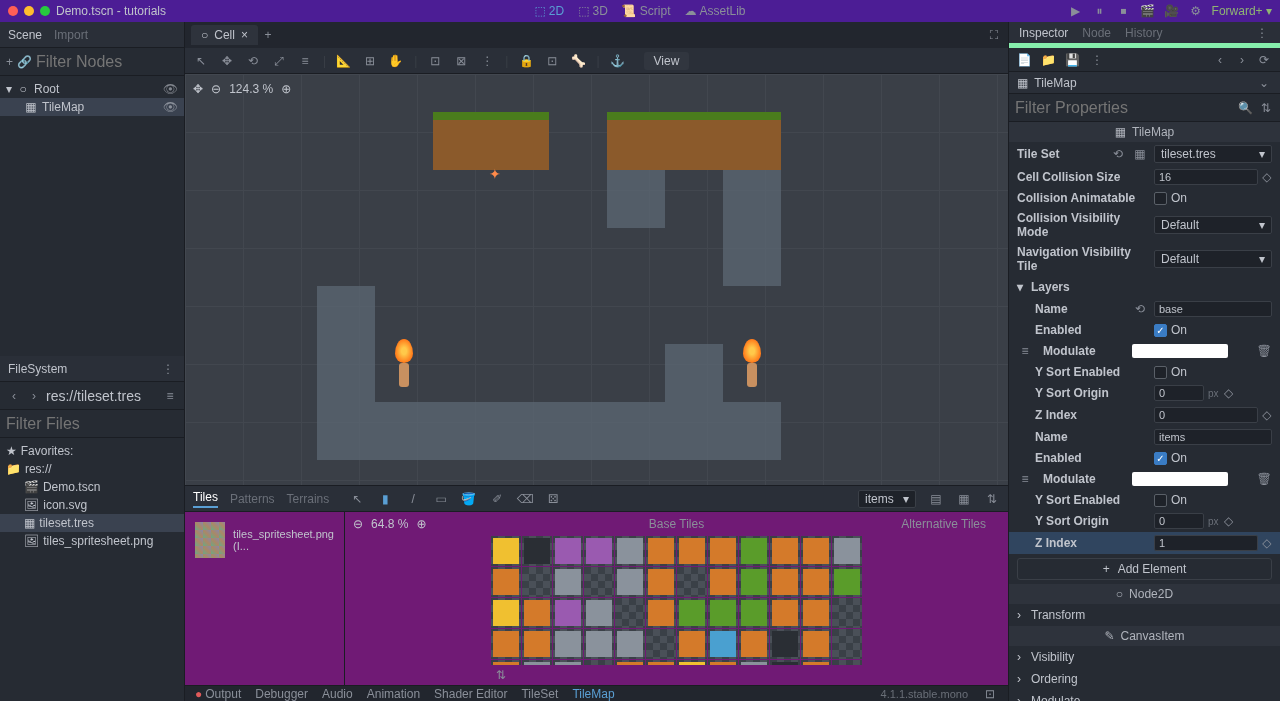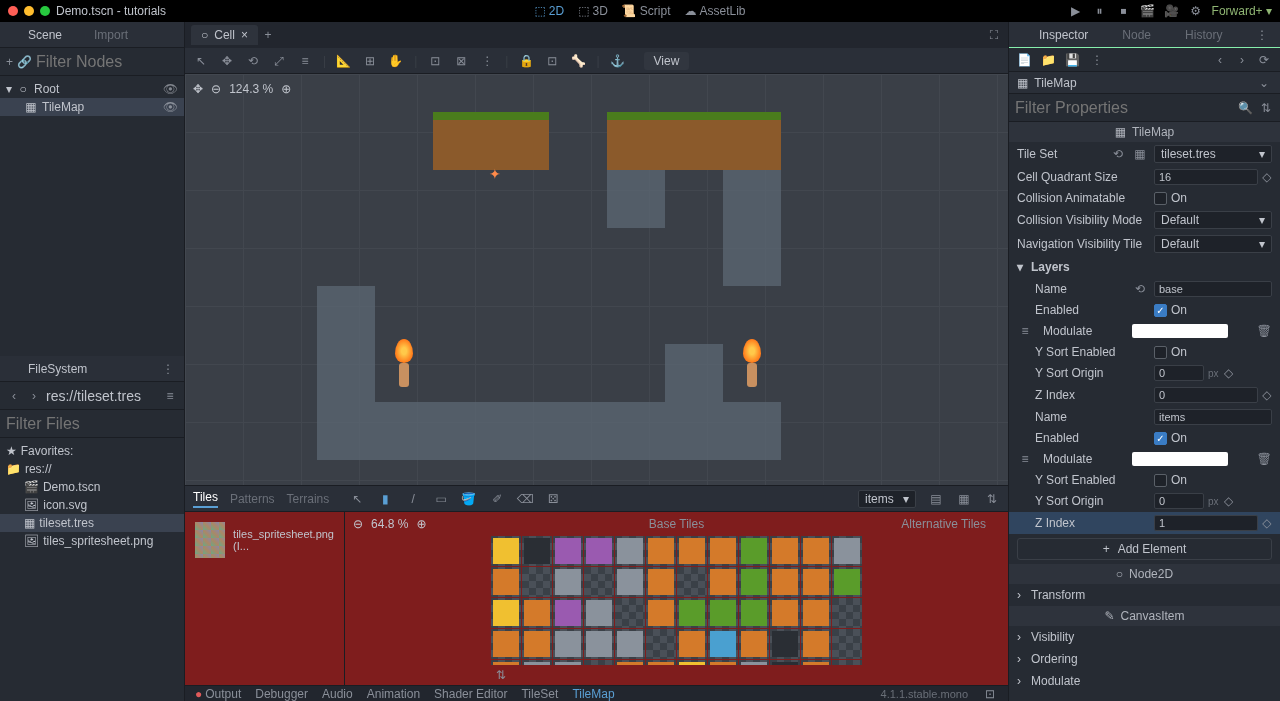--- a/index.html
+++ b/index.html
@@ -1,31 +1,31 @@
 <!DOCTYPE html>
 <html><head>
 <meta charset="utf-8">
 <style>
 * { margin: 0; padding: 0; box-sizing: border-box; font-family: -apple-system, "Segoe UI", sans-serif; font-size: 12px; }
 body { background: #1e2229; color: #c0c4cc; width: 1280px; height: 701px; overflow: hidden; display: flex; flex-direction: column; }
-.top-bar { height: 22px; background: #000000; display: flex; align-items: center; padding: 0 8px; gap: 6px; }
+.top-bar { height: 22px; background: #4c1d95; display: flex; align-items: center; padding: 0 8px; gap: 6px; }
 .traffic-lights { display: flex; gap: 6px; }
 .traffic-light { width: 10px; height: 10px; border-radius: 50%; }
 .tl-red { background: #ff5f56; } .tl-yellow { background: #ffbd2e; } .tl-green { background: #27c93f; }
 .mode-tabs { position: absolute; left: 50%; transform: translateX(-50%); display: flex; gap: 14px; }
 .mode-tab { color: #8a8f99; cursor: pointer; display: flex; align-items: center; gap: 3px; }
 .mode-tab.active { color: #5a9fd4; }
 .top-right { margin-left: auto; display: flex; gap: 8px; align-items: center; }
 .top-right .forward { color: #8fb573; }
 .icon-btn { width: 16px; height: 16px; display: inline-flex; align-items: center; justify-content: center; color: #8a8f99; cursor: pointer; }
 
 .main-area { flex: 1; display: flex; min-height: 0; }
 .left-panel { width: 185px; background: #262b33; display: flex; flex-direction: column; border-right: 1px solid #1a1d23; }
 .panel-header { height: 26px; background: #2a2f38; display: flex; align-items: center; padding: 0 8px; gap: 12px; border-bottom: 1px solid #1a1d23; }
-.panel-tab { color: #c0c4cc; cursor: pointer; margin-left: 20px; }
+.panel-tab { color: #c0c4cc; cursor: pointer; }
 .panel-tab.inactive { color: #6a6f78; }
 .filter-row { height: 28px; display: flex; align-items: center; padding: 0 6px; gap: 4px; border-bottom: 1px solid #1a1d23; }
 .filter-row input { background: transparent; border: none; color: #c0c4cc; flex: 1; outline: none; font-size: 16px; }
 .tree { flex: 1; padding: 4px 0; overflow: auto; }
 .tree-row { height: 18px; display: flex; align-items: center; padding: 0 6px; gap: 4px; cursor: pointer; }
 .tree-row.selected { background: #3a4250; }
 .tree-indent { width: 14px; display: inline-block; }
 .node-icon { width: 14px; height: 14px; display: inline-flex; align-items: center; justify-content: center; }
 .eye-icon { margin-left: auto; opacity: .6; }
 
@@ -36,21 +36,21 @@
 .canvas-toolbar .view-btn { margin-left: 8px; background: #31363f; padding: 2px 10px; border-radius: 3px; }
 .viewport { flex: 1; background: #3a3f47; position: relative; overflow: hidden; }
 .viewport-grid { position: absolute; inset: 0; background-image: linear-gradient(#555a62 1px, transparent 1px), linear-gradient(90deg, #555a62 1px, transparent 1px); background-size: 58px 58px; opacity: .3; }
 .viewport-tools { position: absolute; top: 8px; left: 8px; display: flex; align-items: center; gap: 8px; color: #c0c4cc; font-size: 11px; }
 .terrain-block { position: absolute; background: #8b5a2b; border-top: 8px solid #4a7c1c; }
 .stone-block { position: absolute; background: #5a6570; opacity: .8; }
 .torch { position: absolute; }
 .flame { width: 18px; height: 24px; background: radial-gradient(ellipse at center, #ffc94a 20%, #ff7a1a 70%); border-radius: 50% 50% 50% 50% / 60% 60% 40% 40%; }
 .torch-handle { width: 10px; height: 24px; background: #c89060; border-radius: 3px; margin: 0 auto; }
 
-.bottom-panel { height: 200px; background: #7f1d1d; display: flex; flex-direction: column; border-top: 1px solid #1a1d23; }
+.bottom-panel { height: 200px; background: #701a75; display: flex; flex-direction: column; border-top: 1px solid #1a1d23; }
 .bottom-toolbar { height: 26px; background: #2a2f38; display: flex; align-items: center; padding: 0 8px; gap: 12px; border-bottom: 1px solid #1a1d23; }
 .btab { color: #c0c4cc; cursor: pointer; }
 .btab.inactive { color: #6a6f78; }
 .btab.active { color: #fff; border-bottom: 2px solid #5a9fd4; padding-bottom: 2px; }
 .bottom-body { flex: 1; display: flex; min-height: 0; }
 .atlas-list { width: 160px; padding: 6px; border-right: 1px solid #1a1d23; }
 .atlas-item { display: flex; align-items: center; gap: 8px; padding: 4px; }
 .atlas-thumb { width: 36px; height: 36px; background: linear-gradient(45deg,#6a8,#a86,#88a); background-size: 8px 8px; }
 .tiles-area { flex: 1; display: flex; flex-direction: column; position: relative; }
 .tiles-top { height: 24px; display: flex; align-items: center; padding: 0 8px; gap: 8px; font-size: 11px; position: relative; }
@@ -66,31 +66,31 @@
 .tile-cell.c-blue::after { content:""; position:absolute; inset:2px; background:#4aa0d0; }
 .tile-cell.c-gray::after { content:""; position:absolute; inset:2px; background:#8a929c; }
 .tile-cell.c-dark::after { content:""; position:absolute; inset:2px; background:#2a2e34; }
 .status-bar { height: 16px; background: #22262e; display: flex; align-items: center; padding: 0 10px; gap: 14px; border-top: 1px solid #1a1d23; }
 .status-tab { color: #8a8f99; cursor: pointer; font-size: 12px; }
 .status-tab.active { color: #5a9fd4; }
 .status-tab.red::before { content: "●"; color: #e05a5a; margin-right: 3px; }
 .version { margin-left: auto; color: #6a6f78; font-size: 11px; }
 
 .right-panel { width: 272px; background: #262b33; display: flex; flex-direction: column; border-left: 1px solid #1a1d23; }
-.right-header { height: 26px; background: #2a2f38; display: flex; align-items: center; padding: 0 10px; gap: 14px; border-bottom: 1px solid #86efac; }
+.right-header { height: 26px; background: #2a2f38; display: flex; align-items: center; padding: 0 10px; gap: 14px; border-bottom: 5px solid #86efac; }
 .right-toolbar { height: 24px; display: flex; align-items: center; padding: 0 8px; gap: 8px; border-bottom: 1px solid #1a1d23; }
 .right-toolbar .nav-arrows { margin-left: auto; display: flex; gap: 6px; }
 .node-type-row { height: 22px; background: #2a2f38; display: flex; align-items: center; padding: 0 8px; gap: 6px; border-bottom: 1px solid #1a1d23; }
 .node-type-row .expand { margin-left: auto; }
 .props { flex: 1; overflow: auto; }
 .prop-section { background: #353b45; padding: 3px 8px; color: #e0e4ec; font-size: 11px; display: flex; align-items: center; gap: 6px; }
 .prop-section.sub { background: #2e333c; justify-content: center; color: #b0b4bc; }
 .prop-row { display: flex; align-items: center; padding: 3px 8px; min-height: 20px; gap: 6px; }
 .prop-row.selected { background: #30455f; }
-.prop-label { flex: 1; font-size: 12px; color: #c0c4cc; }
+.prop-label { flex: 1; font-size: 12px; color: #c0c4cc; font-weight: bold; }
 .prop-label.indent { padding-left: 18px; }
 .prop-val { width: 118px; display: flex; align-items: center; gap: 4px; }
 .prop-val input[type=text] { background: #1e2229; border: 1px solid #3a3f47; color: #c0c4cc; padding: 1px 4px; width: 100%; font-size: 11px; border-radius: 2px; }
 .prop-val .dropdown { background: #1e2229; border: 1px solid #3a3f47; padding: 1px 6px; border-radius: 2px; width: 100%; display: flex; justify-content: space-between; }
 .checkbox { width: 13px; height: 13px; border: 1px solid #5a6068; border-radius: 2px; background: #1e2229; display: inline-flex; align-items: center; justify-content: center; font-size: 10px; }
 .checkbox.checked { background: #3a7cc4; border-color: #3a7cc4; color: #fff; }
 .color-swatch { width: 96px; height: 14px; background: #fff; border-radius: 2px; }
 .spinner { width: 12px; text-align: center; color: #8a8f99; }
 .section-caret { width: 10px; display: inline-block; }
 .section-header { padding: 4px 8px; display: flex; align-items: center; gap: 4px; cursor: pointer; }
@@ -417,21 +417,21 @@
           <span class="icon-btn">⟲</span>
           <span class="icon-btn">▦</span>
           <div class="prop-val">
             <div class="dropdown">
               <span>tileset.tres</span>
               <span>▾</span>
             </div>
           </div>
         </div>
       <div class="prop-row">
-          <span class="prop-label">Cell Quadrant Size</span>
+          <span class="prop-label">Cell Collision Size</span>
           <div class="prop-val">
             <input type="text" value="16" style="">
             <span class="spinner">◇</span>
           </div>
         </div>
       <div class="prop-row">
           <span class="prop-label">Collision Animatable</span>
           <div class="prop-val">
             <span class="checkbox"></span>
             <span>On</span>

